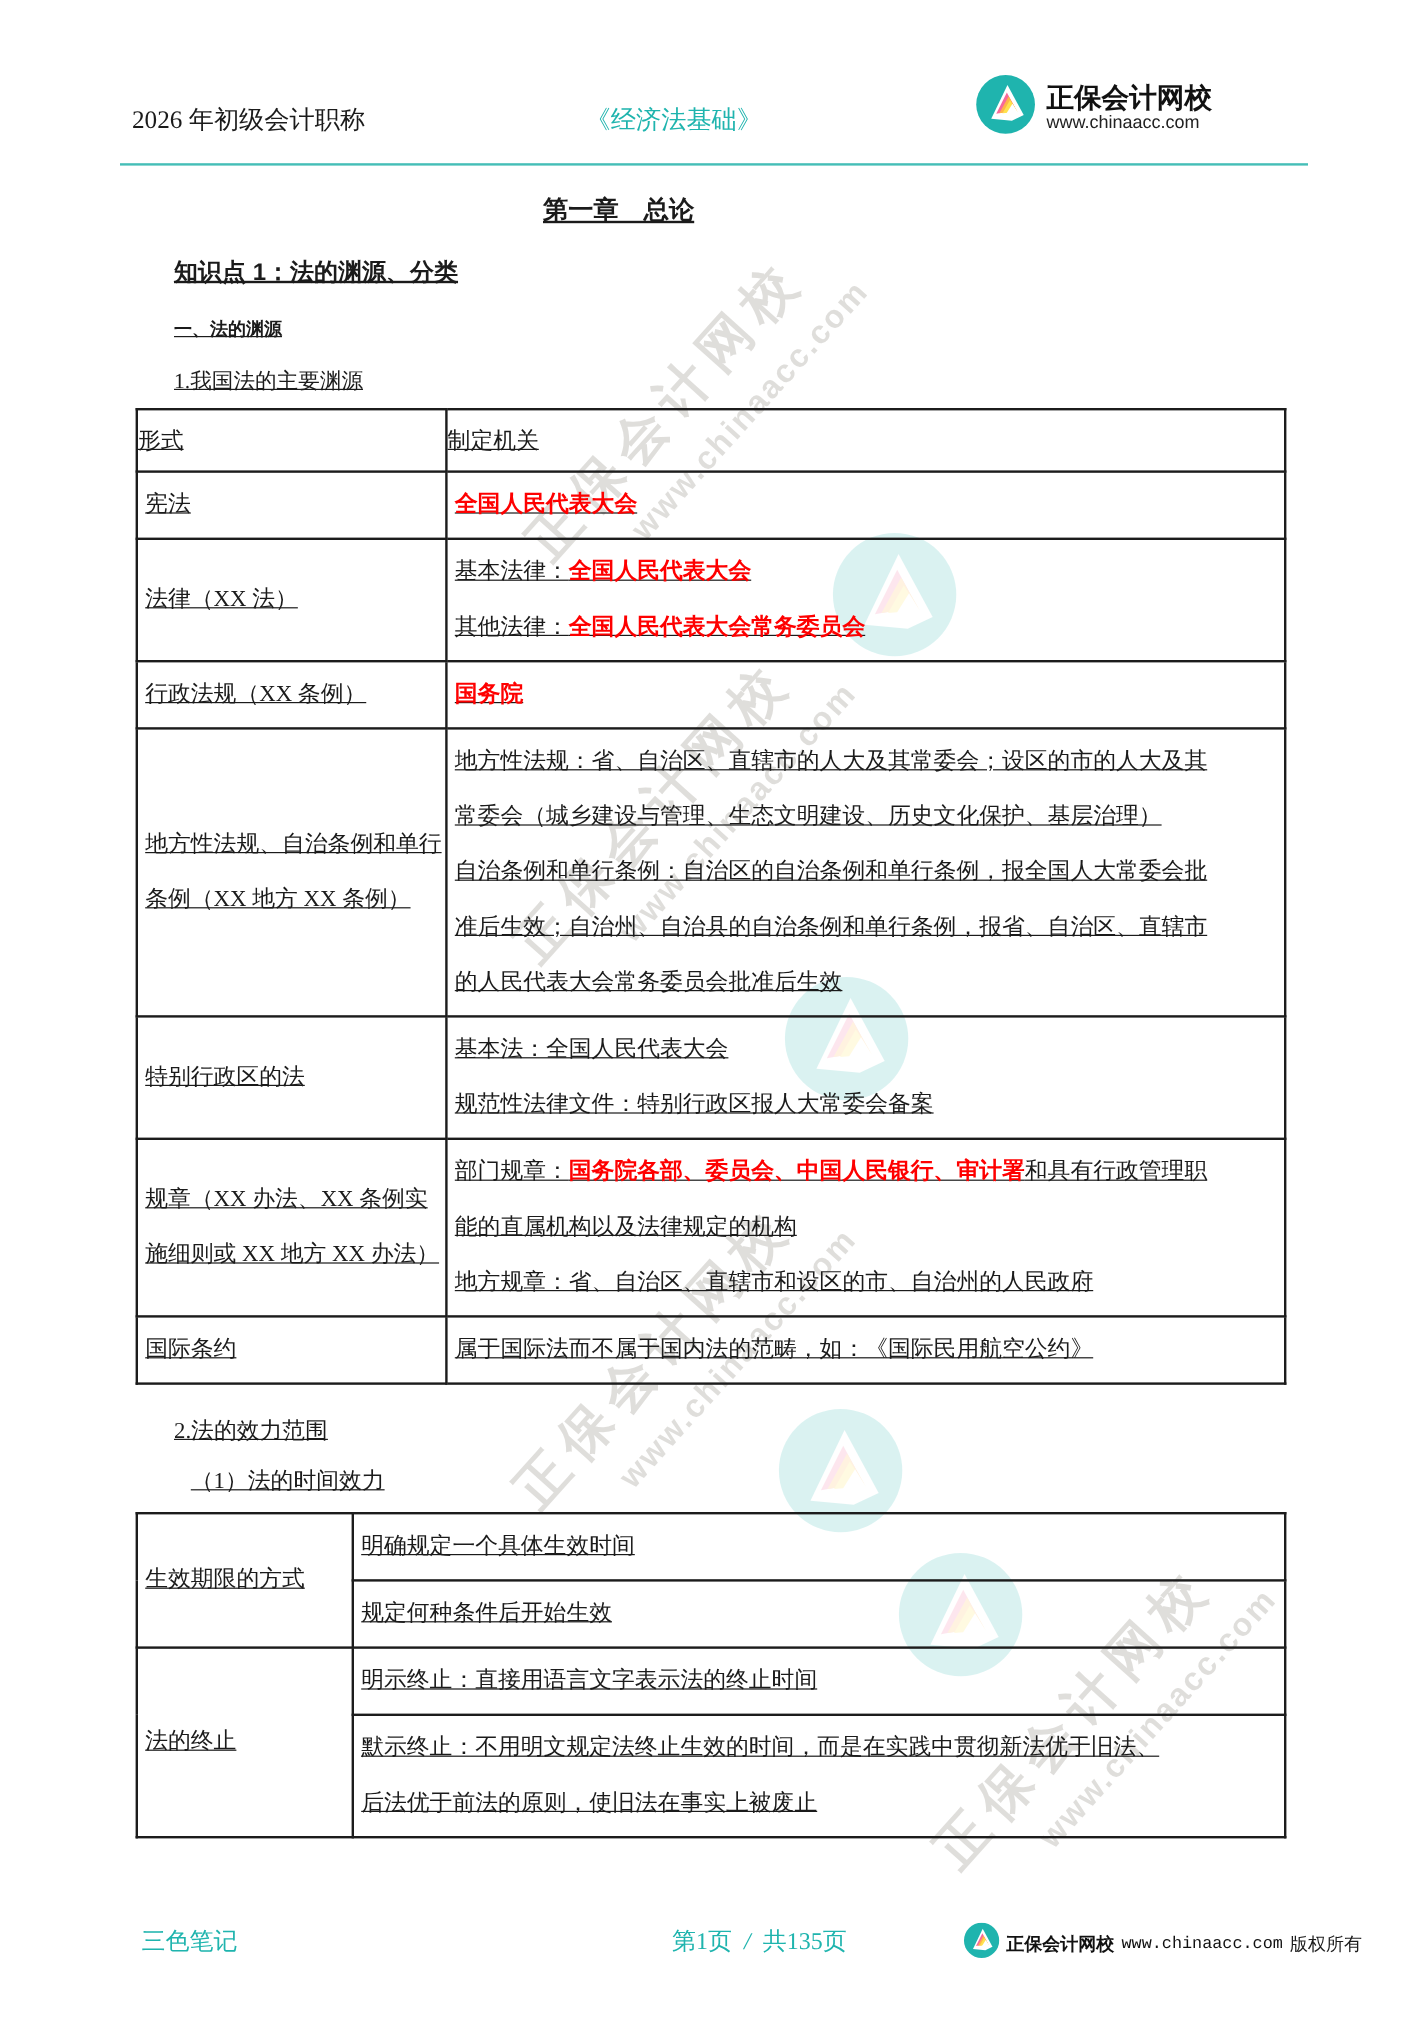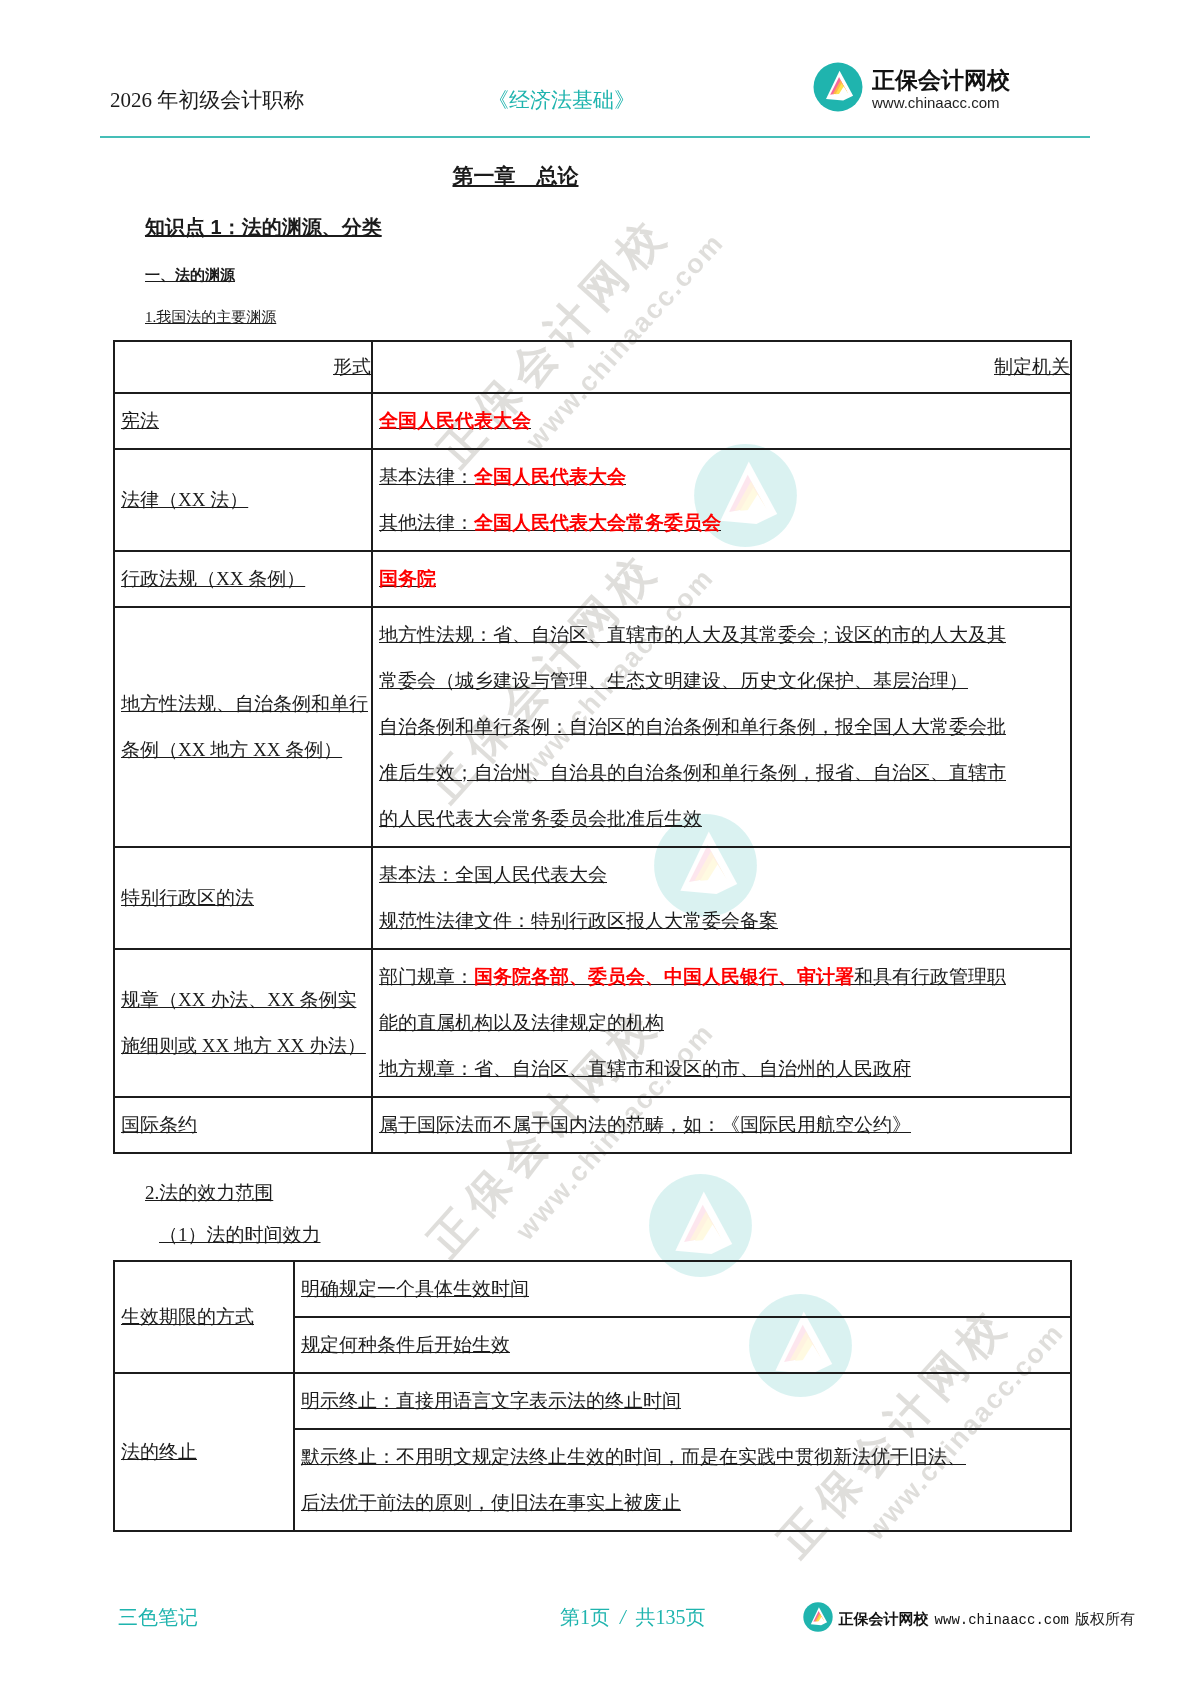--- a/index.html
+++ b/index.html
@@ -34,27 +34,27 @@
   .brand { position:absolute; right:0; top:4px; display:flex; align-items:center; gap:9px; }
   .brand-col { display:flex; flex-direction:column; }
   .brand-name { font-family:"Liberation Sans",sans-serif; font-weight:bold; font-size:23px; line-height:1.15; color:#111; }
   .brand-url  { font-family:"Liberation Sans",sans-serif; font-size:15px; color:#222; }
   .hdr-rule { position:absolute; z-index:1; left:100px; width:990px; top:136px; height:2px; background: var(--rule,#45BEB7); }
   
   .main { position:absolute; z-index:1; left:113px; top:148px; width:805px;text-decoration:underline; }
   .chapter { font-family:"Liberation Sans",sans-serif; font-size:21px; font-weight:bold; text-align:center; margin-top:14px; line-height:28px; }
   .kp  { font-family:"Liberation Sans",sans-serif; font-size:20px; font-weight:bold; margin:24px 0 0 32px; line-height:27px; }
   .sec { font-family:"Liberation Sans",sans-serif; font-size:15px; font-weight:bold; margin:20px 0 0 32px; line-height:27px; }
-  .item  { font-size:15px; margin:16px 0 10px 32px; line-height:26px; }
+  .item  { font-size:18px; margin:16px 0 10px 32px; line-height:26px; }
   .item2 { font-size:19px; margin:26px 0 0 32px; line-height:26px; }
   .item2sub { font-size:19px; margin:16px 0 12px 46px; line-height:26px; }
   
   table.t { width:959px; border-collapse:collapse; table-layout:fixed; font-size:19px; background:transparent; }
   .t th, .t td { border:2px solid #1c1c1c; vertical-align:middle; }
-  .t th { font-weight:normal; text-align:right; height:52px; }
+  .t th { font-weight:normal; text-align:left; height:52px; }
   .t1 .colform { width:258px; }
   .t2 .colform { width:180px; }
   td.c1 { padding:4px 2px 4px 6px; }
   .t1 td.c2 { padding:4px 60px 4px 6px; }
   .t2 td.c2 { padding:4px 96px 4px 6px; }
   .cp { line-height:46px; }
   .red { color: var(--red,#FE0000); font-weight:bold; font-family:"Liberation Sans",sans-serif; }
   
   .ftr { position:absolute; z-index:1; left:113px; right:55px; top:1598px; height:36px; font-size:20px; }
   .ftr-left { position:absolute; left:5px; top:6px; color:var(--teal,#1FB4AE); font-family:"Liberation Sans",sans-serif;text-align:right; }

